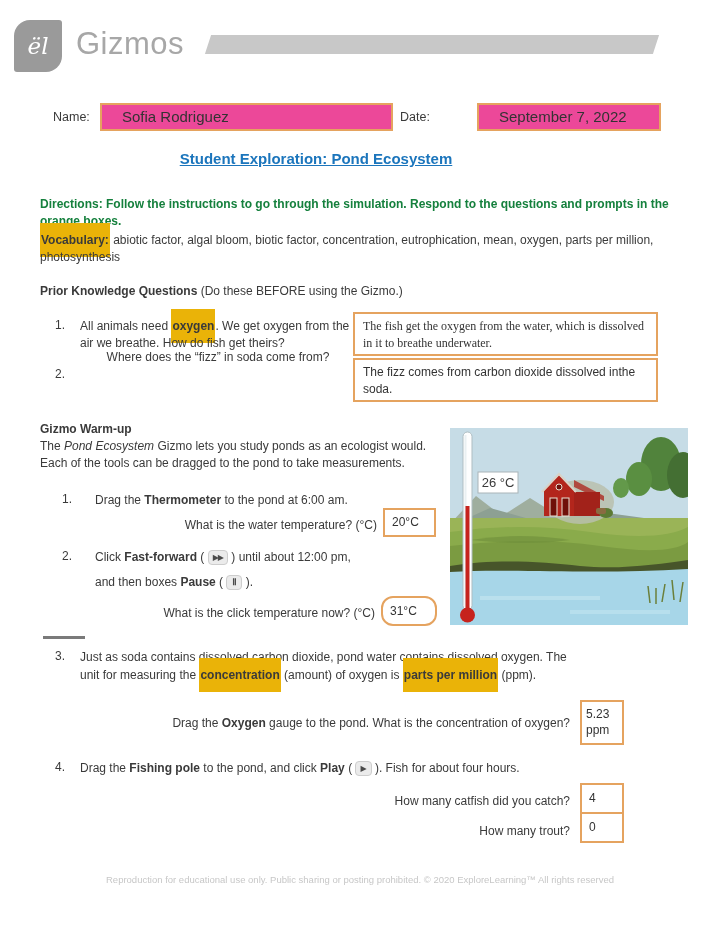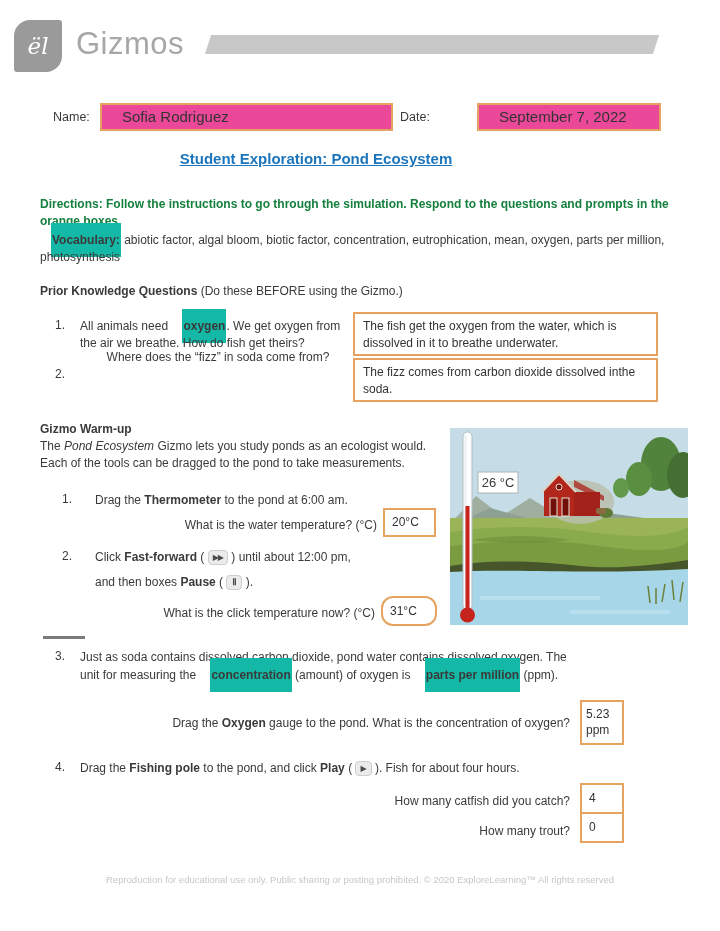--- a/index.html
+++ b/index.html
@@ -24,33 +24,33 @@
   .date-lbl { left:400px; top:110px; }
   .date-field { left:437px; top:103px; width:184px; height:28px;margin-left:40px; }
 
   .doc-title { position:absolute; left:0; top:150px; width:632px; text-align:center;
                font-size:15px; font-weight:bold; color:#1b75bc; text-decoration:underline; }
 
   .directions { position:absolute; left:40px; top:184px; width:636px; font-weight:bold;
                 color:#15803d; line-height:17px;margin-top:12px; }
 
   .vocab { position:absolute; left:40px; top:232px; width:655px; line-height:17px; }
-  .hl { background:#14b8a6; font-weight:bold; padding:10px 1px;margin-left:11px; }
+  .hl { background:#eab308; font-weight:bold; padding:10px 1px; }
 
   .prior { position:absolute; left:40px; top:284px; }
   .prior b { font-weight:bold; }
 
   .qnum { position:absolute; }
   .qtext { position:absolute; line-height:17px; }
   .abox { position:absolute; border:2px solid #e5a35f; background:#fff; line-height:17px;
           padding:4px 8px; color:#333; }
 
   .pkq1-num { left:55px; top:318px; }
   .pkq1-text { left:80px; top:318px; width:276px; }
-  .pkq1-box { left:353px; top:312px; width:305px; height:44px; }
+  .pkq1-box { left:353px; top:312px; width:305px; height:44px;font-family:Liberation Serif, serif; }
   .pkq2-num { left:55px; top:367px; }
   .pkq2-text { left:80px; top:349px; width:276px;text-align:center; }
   .pkq2-box { left:353px; top:358px; width:305px; height:44px; }
 
   .warm-head { position:absolute; left:40px; top:422px; font-weight:bold; }
   .warm-intro { position:absolute; left:40px; top:438px; width:398px; line-height:17px; }
   .warm-intro i { font-style:italic; }
 
   .w1-num { left:62px; top:492px; }
   .w1-text { left:95px; top:492px; width:345px; white-space:nowrap; }

